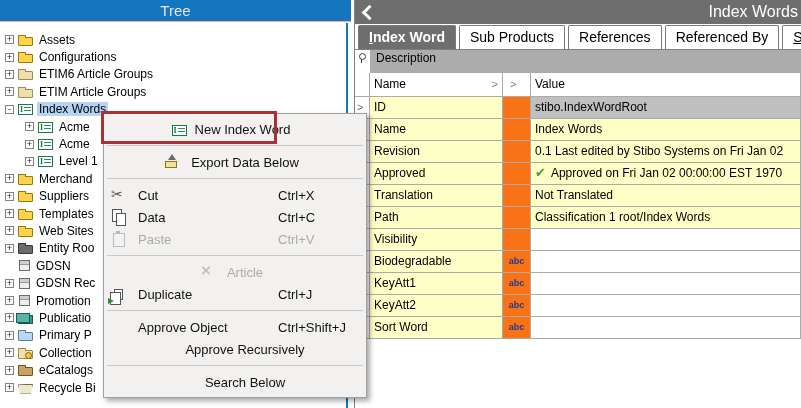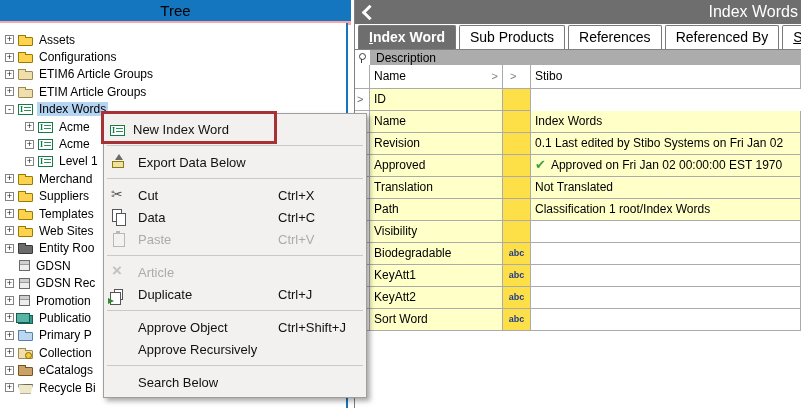--- a/index.html
+++ b/index.html
@@ -2,22 +2,22 @@
 <html><head>
 <meta charset="utf-8">
 <style>
   html,body{margin:0;padding:0;}
   body{
     width:801px;height:408px;position:relative;overflow:hidden;background:#fff;
     font-family:"Liberation Sans",sans-serif;font-size:12px;color:#000;
   }
   
   .tree-panel{position:absolute;left:0;top:0;width:351px;height:408px;background:#fff;}
-  .tree-header{height:21px;background:#1476BE;border-bottom:4px solid #fca5a5;
-    color:#000000;text-align:center;font-size:15px;line-height:21px;}
+  .tree-header{height:21px;background:#1476BE;border-bottom:1px solid #fca5a5;
+    color:#e5e5e5;text-align:center;font-size:15px;line-height:21px;}
   .tree-body{position:absolute;top:23px;left:0;width:346px;bottom:0;background:#fff;
     padding-top:8px;overflow:hidden;}
   .titem{height:17.4px;display:flex;align-items:center;white-space:nowrap;}
   .titem.lvl0{padding-left:5px;}
   .titem.lvl1{padding-left:25px;}
   .exp{flex:none;width:7px;height:7px;border:1px solid #828282;background:#fff;
     font-size:9px;line-height:6px;text-align:center;color:#222;margin-right:4px;}
   .exp-sp{flex:none;width:9px;margin-right:4px;}
   .tlabel{padding:0 2px;}
   .titem.sel .tlabel{background:#B4D4F2;}
@@ -57,49 +57,49 @@
   .back-chev{position:absolute;left:9px;top:7px;width:8px;height:8px;
     border-left:3px solid #fff;border-bottom:3px solid #fff;transform:rotate(45deg);}
   .rtitle{position:absolute;right:3px;top:0;line-height:24px;font-size:16px;}
   .tabbar{height:25px;background:#fff;display:flex;align-items:flex-end;padding-left:3px;
     border-bottom:1px solid #808080;overflow:hidden;white-space:nowrap;}
   .tab{flex:none;border:1px solid #7A7A7A;border-bottom:none;border-radius:2px 2px 0 0;
     padding:3px 10px 4px 10px;margin-right:3px;background:#fff;font-size:14px;}
   .tab.active{background:#6E6E6E;color:#fff;font-weight:bold;}
   .tab .u{text-decoration:underline;}
   
-  .desc-band{display:flex;height:15px;}
+  .desc-band{display:flex;height:23px;}
   .desc-gutter{flex:none;width:15px;background:#fff;border-right:1px solid #ABABAB;position:relative;}
   .pin{position:absolute;left:4px;top:3px;width:5px;height:5px;border:1px solid #3A3A3A;border-radius:50%;}
   .pin::after{content:"";position:absolute;left:1px;top:5px;width:1px;height:4px;background:#3A3A3A;}
   .desc-label-band{flex:1;background:#ACACAC;line-height:17px;padding-left:5px;color:#000;}
   
   .grid-header,.grow{display:grid;grid-template-columns:15px 133px 28px 1fr;}
   .grid-header{height:23px;border-bottom:1px solid #ABABAB;}
   .gcell{box-sizing:border-box;border-right:1px solid #ABABAB;padding:0 4px;
     line-height:21px;white-space:nowrap;overflow:hidden;}
   .grid-header .gcell{background:#fff;line-height:22px;}
   .hname{position:relative;}
   .hname::after{content:">";position:absolute;right:4px;top:0;color:#7F7F7F;font-size:11px;}
   .htype::after{content:">";color:#7F7F7F;font-size:11px;margin-left:3px;}
   .grow{height:22px;}
   .grow .gcell{border-bottom:1px solid #ABABAB;line-height:20px;}
   .gutter{background:#fff;color:#6A6A6A;font-size:11px;padding:0 2px;}
   .ncell{background:#FFFFC8;}
-  .tcell{background:#fde047;text-align:center;padding:0 1px;
+  .tcell{background:#f97316;text-align:center;padding:0 1px;
     font:bold 9px/20px "Liberation Sans",sans-serif;color:#1F3A93;}
   .vcell{background:#FFFFC8;}
   .vcell.empty{background:#fff;}
   .vcell.vsel{background:#C0C0C0;}
   .check{color:#3FA23F;font-size:13px;margin-right:5px;}
   
   .cmenu{position:absolute;left:103px;top:113px;width:264px;background:#F2F1EF;
     border:1px solid #9E9E9E;box-shadow:3px 3px 5px rgba(0,0,0,0.35);z-index:50;
     padding:4px 0;box-sizing:border-box;font-size:13px;}
-  .mitem{height:22px;display:flex;align-items:center;padding:0 14px 0 6px;color:#111;}
+  .mitem{height:22px;display:flex;align-items:center;padding:0 14px 0 6px;color:#111;justify-content:center;}
   .mitem.disabled{color:#ABABAB;}
   .micon{flex:none;width:20px;height:16px;position:relative;margin-right:8px;box-sizing:border-box;}
   .mlabel{white-space:nowrap;}
   .msc{margin-left:auto;width:74px;text-align:left;flex:none;}
   .msep{height:0;border-top:1px solid #C9C9C9;margin:5px 3px;}
   
   .mi-index-word{width:15px;height:11px;margin-top:2px;background:#fff;border:1px solid #157A47;}
   .mi-index-word::before{content:"I";position:absolute;left:1px;top:0;
     font:bold 8px/9px "Liberation Serif",serif;color:#157A47;}
   .mi-index-word::after{content:"";position:absolute;right:1px;top:2px;width:7px;height:6px;
@@ -259,27 +259,28 @@
   <div class="desc-band">
     <span class="desc-gutter">
         <span class="pin"></span>
       </span>
     <span class="desc-label-band">Description</span>
   </div>
   <div class="grid-header">
     <span class="gcell gutter"></span>
     <span class="gcell hname">Name</span>
     <span class="gcell htype"></span>
-    <span class="gcell hvalue">Stibo</span>
+    <span class="gcell hvalue">Value</span>
   </div>
   <div id="grid-rows">
       <div class="grow">
         <span class="gcell gutter">&gt;</span>
         <span class="gcell ncell">ID</span>
         <span class="gcell tcell"></span>
+        <span class="gcell vcell vsel"><span class="vtext">stibo.IndexWordRoot</span></span>
       </div>
       <div class="grow">
         <span class="gcell gutter"></span>
         <span class="gcell ncell">Name</span>
         <span class="gcell tcell"></span>
         <span class="gcell vcell"><span class="vtext">Index Words</span></span>
       </div>
       <div class="grow">
         <span class="gcell gutter"></span>
         <span class="gcell ncell">Revision</span>

